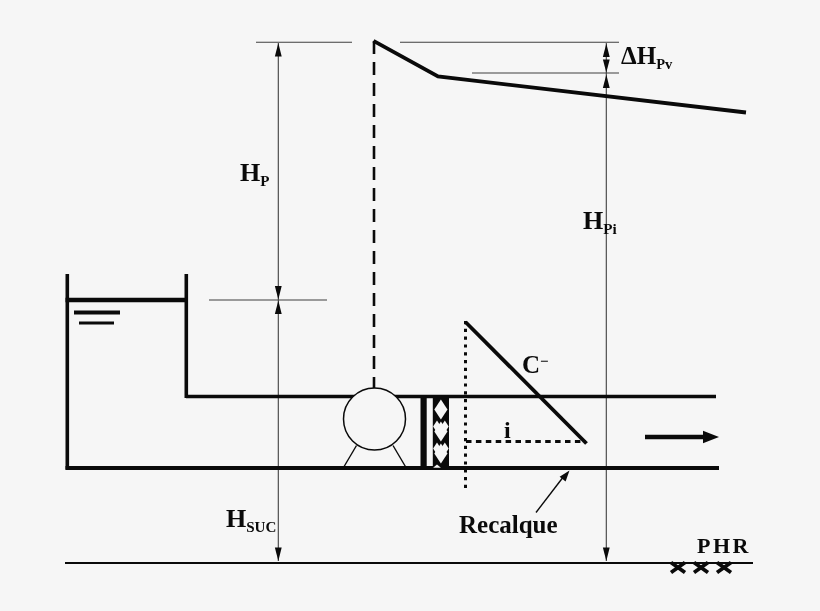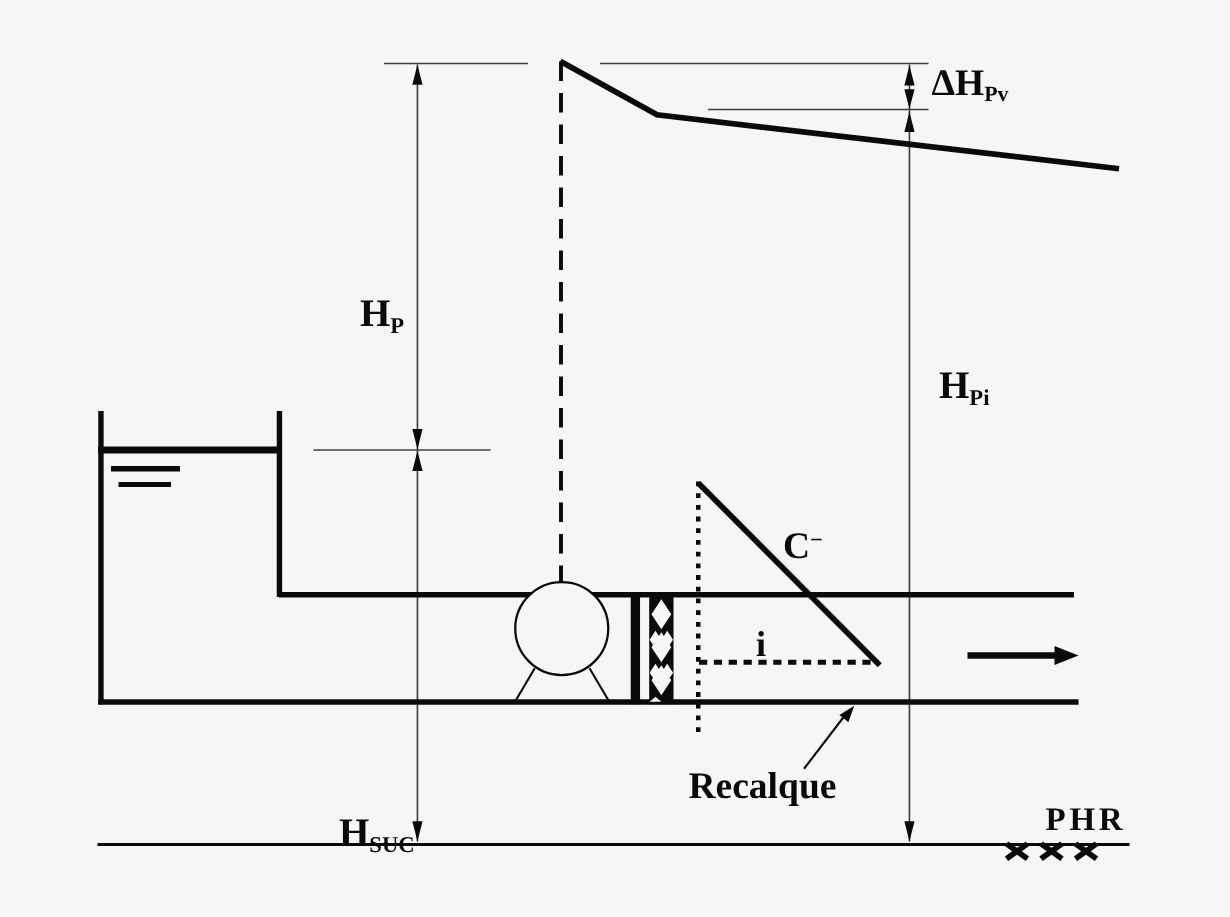--- a/index.html
+++ b/index.html
@@ -32,21 +32,21 @@
   .flowshaft{stroke:var(--ink);stroke-width:4.4;fill:none;}
   .ptr{stroke:var(--ink);stroke-width:1.4;fill:none;}
   .xmark{stroke:var(--ink);stroke-width:3.8;fill:none;}
   
   .lbl{
     position:absolute;color:var(--ink);font-weight:bold;line-height:1;
     white-space:nowrap;font-family:"Liberation Serif",serif;
   }
   .lbl .sub{font-size:0.58em;vertical-align:-0.32em;letter-spacing:0;}
   .lbl .sup{font-size:0.6em;vertical-align:0.48em;}
-  .f26{font-size:26px;margin-top:36px;}
+  .f26{font-size:26px;}
   .f25{font-size:25px;text-align:right;}
   .f24{font-size:24px;}
   .phr{font-size:22px;letter-spacing:2.5px;}
 </style>
 </head>
 <body>
 
 <div class="stage">
 
   <svg width="820" height="611" viewBox="0 0 820 611">
@@ -116,21 +116,21 @@
       <line class="xmark" x1="694" y1="572.5" x2="708" y2="562.5"></line>
       <line class="xmark" x1="717" y1="562.5" x2="731" y2="572.5"></line>
       <line class="xmark" x1="717" y1="572.5" x2="731" y2="562.5"></line>
     </g>
   </svg>
 
   <div class="lbl f26" style="left:240px;top:160px;"><span>H</span><span class="sub">P</span></div>
 
   <div class="lbl f25" style="left:621px;top:43px;"><span>ΔH</span><span class="sub">Pv</span></div>
 
-  <div class="lbl f26" style="left:626px;top:208px;"><span>H</span><span class="sub">Pi</span></div>
+  <div class="lbl f26" style="left:583px;top:208px;"><span>H</span><span class="sub">Pi</span></div>
 
   <div class="lbl f26" style="left:226px;top:506px;"><span>H</span><span class="sub">SUC</span></div>
 
   <div class="lbl f25" style="left:522px;top:352px;"><span>C</span><span class="sup">−</span></div>
 
   <div class="lbl f24" style="left:504px;top:418px;">i</div>
 
 
   <div class="lbl f25" style="left:459px;top:512px;">Recalque</div>
 

